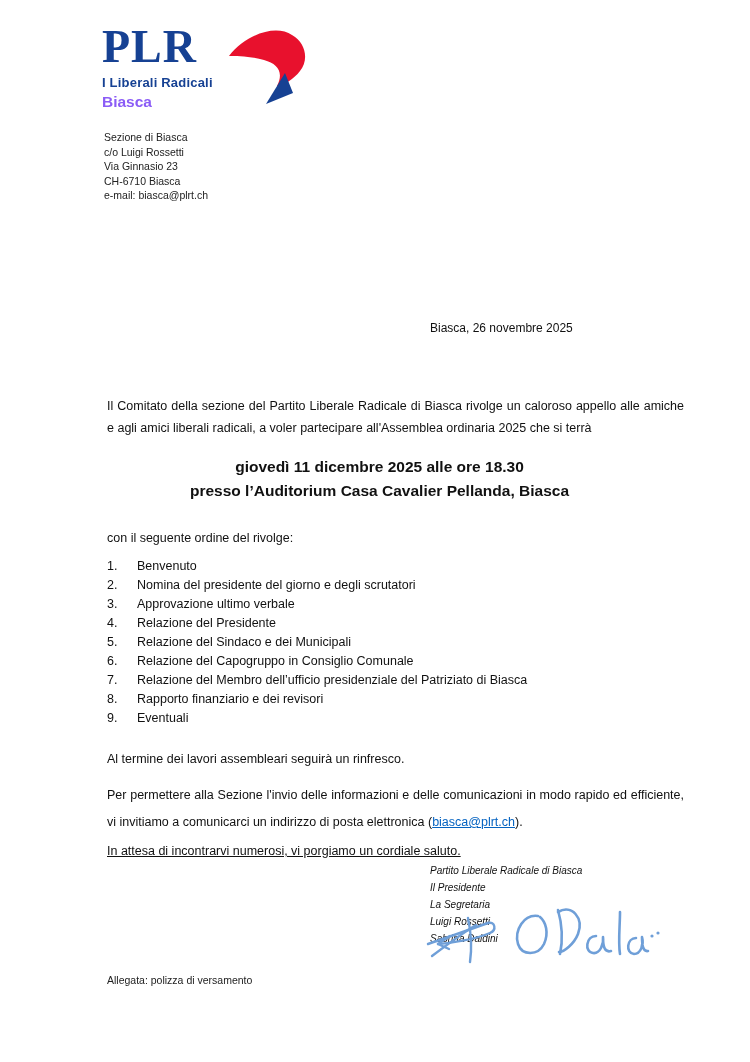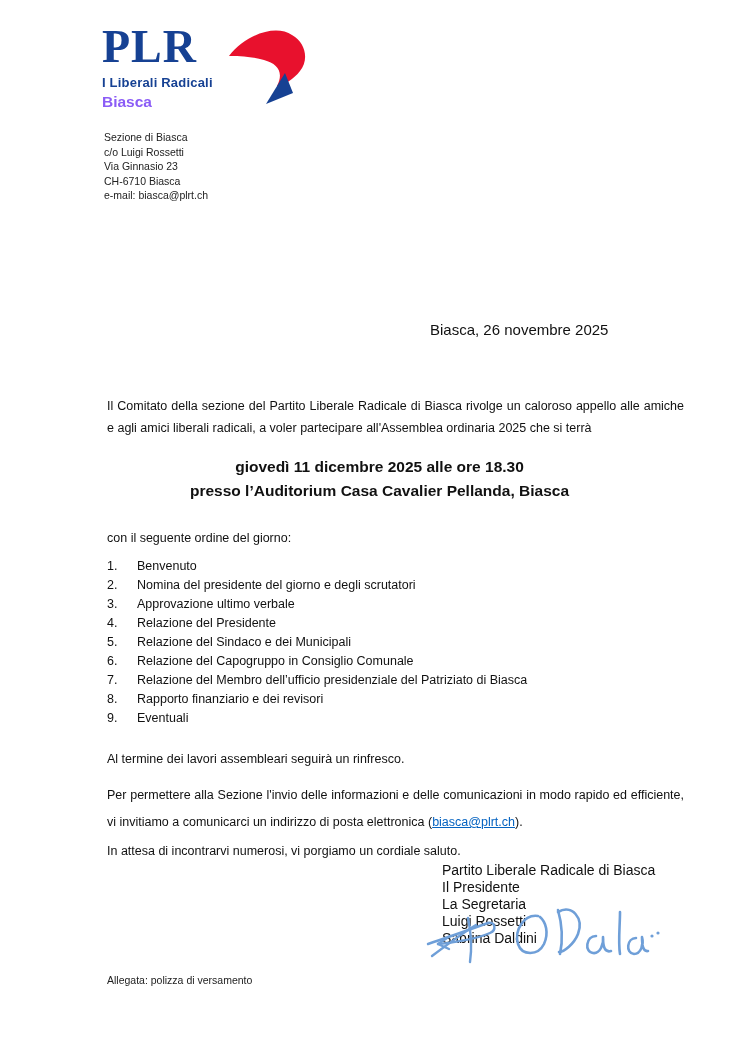--- a/index.html
+++ b/index.html
@@ -9,36 +9,36 @@
   }
   
   #logo{position:absolute;left:102px;top:26px;}
   .plr-word{font-family:"Liberation Serif",serif;font-weight:bold;font-size:46px;line-height:42px;color:#164193;letter-spacing:1px;}
   .logo-sub{font-size:13px;font-weight:bold;color:#164193;margin-top:7px;letter-spacing:.2px;}
   .logo-city{font-size:15.5px;font-weight:bold;color:#8b5cf6;margin-top:3px;}
   #flame{position:absolute;left:226px;top:26px;}
   
   #sender{position:absolute;left:104px;top:130px;font-size:10.5px;line-height:14.5px;color:#222;}
   
-  #dateline{position:absolute;left:430px;top:321px;font-size:15px;}
+  #dateline{position:absolute;left:430px;top:321px;font-size:12px;}
   
   #body{position:absolute;left:107px;top:395px;width:577px;font-size:12.5px;line-height:22px;}
   #body p{margin:0;}
   .justify{text-align:justify;}
   .event{width:545px;text-align:center;font-weight:bold;font-size:15.5px;line-height:24px;margin-top:16px;}
   .lead{margin-top:24px !important;}
   .agenda{margin-top:8px;}
   .agenda-row{display:flex;line-height:19px;}
   .agenda-num{width:30px;flex:0 0 30px;}
   .after{margin-top:20px !important;}
   .emailp{margin-top:12px !important;line-height:27px;}
-  .closing{margin-top:4px !important;}
+  .closing{margin-top:4px !important;text-decoration:underline;}
   a.maillink{color:#0563c1;text-decoration:underline;cursor:pointer;}
   
-  #sig{position:absolute;left:442px;top:862px;width:214px;font-size:14px;line-height:17px;}
+  #sig{position:absolute;left:430px;top:862px;width:214px;font-size:10px;line-height:17px;font-style:italic;}
   .sigrow{display:flex;justify-content:space-between;flex-direction:column;}
   .sig-svg{position:absolute;}
   
   #footer{position:absolute;left:107px;top:974px;font-size:10.5px;color:#222;}
 </style>
 </head>
 <body>
 
 <div id="page">
 
@@ -63,21 +63,21 @@
   <div id="dateline">Biasca, 26 novembre 2025</div>
 
   <div id="body">
     <p class="justify">Il Comitato della sezione del Partito Liberale Radicale di Biasca rivolge un caloroso appello alle amiche e agli amici liberali radicali, a voler partecipare all'Assemblea ordinaria 2025 che si terrà</p>
 
     <div class="event">
       <div>giovedì 11 dicembre 2025 alle ore 18.30</div>
       <div>presso l’Auditorium Casa Cavalier Pellanda, Biasca</div>
     </div>
 
-    <p class="lead">con il seguente ordine del giorno:</p>
+    <p class="lead">con il seguente ordine del rivolge:</p>
 
     <div class="agenda">
       <div class="agenda-row">
         <span class="agenda-num">1.</span>
         <span>Benvenuto</span>
       </div>
       <div class="agenda-row">
         <span class="agenda-num">2.</span>
         <span>Nomina del presidente del giorno e degli scrutatori</span>
       </div>

